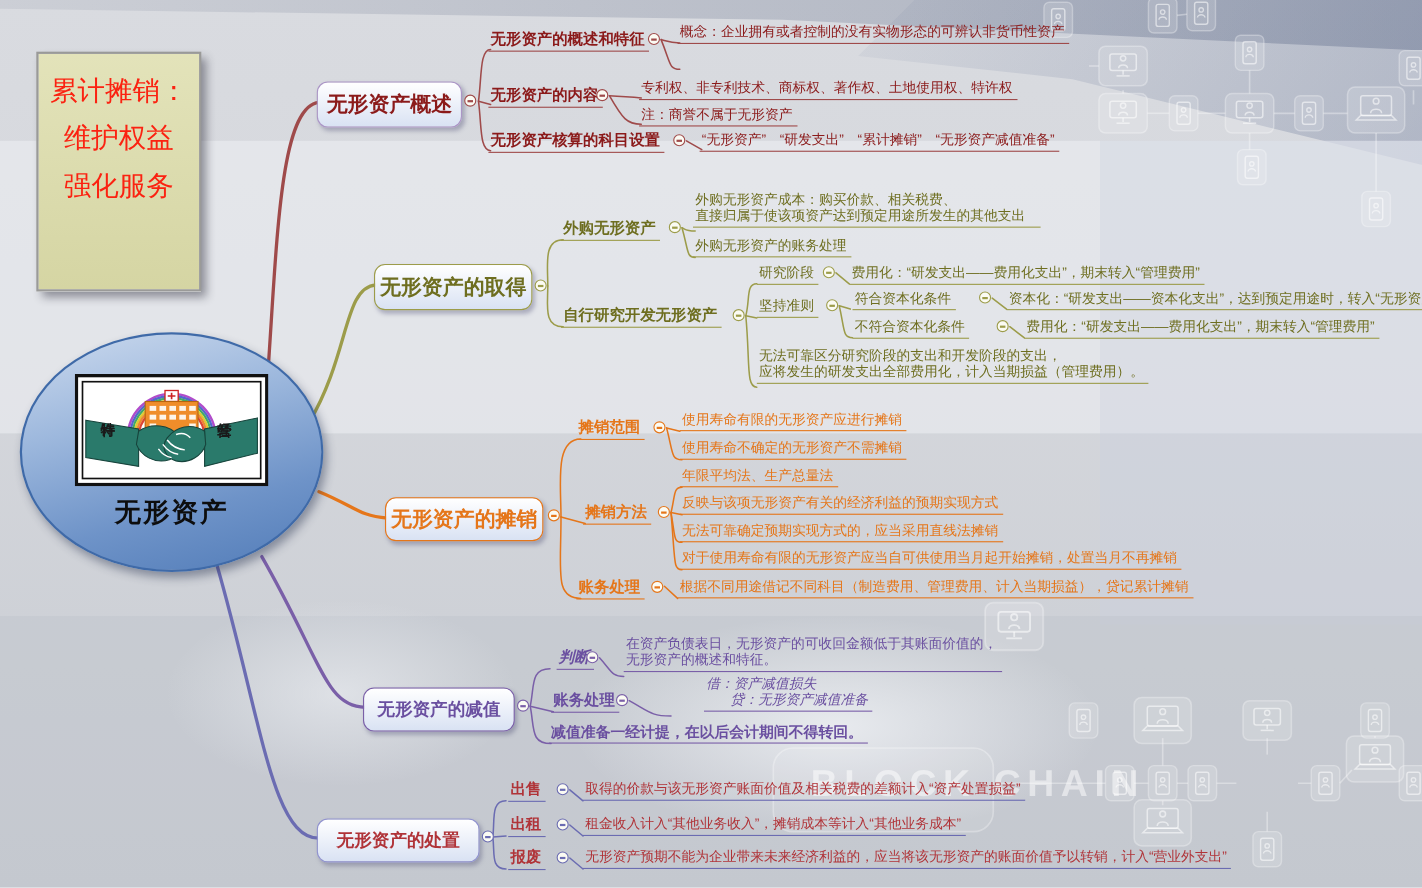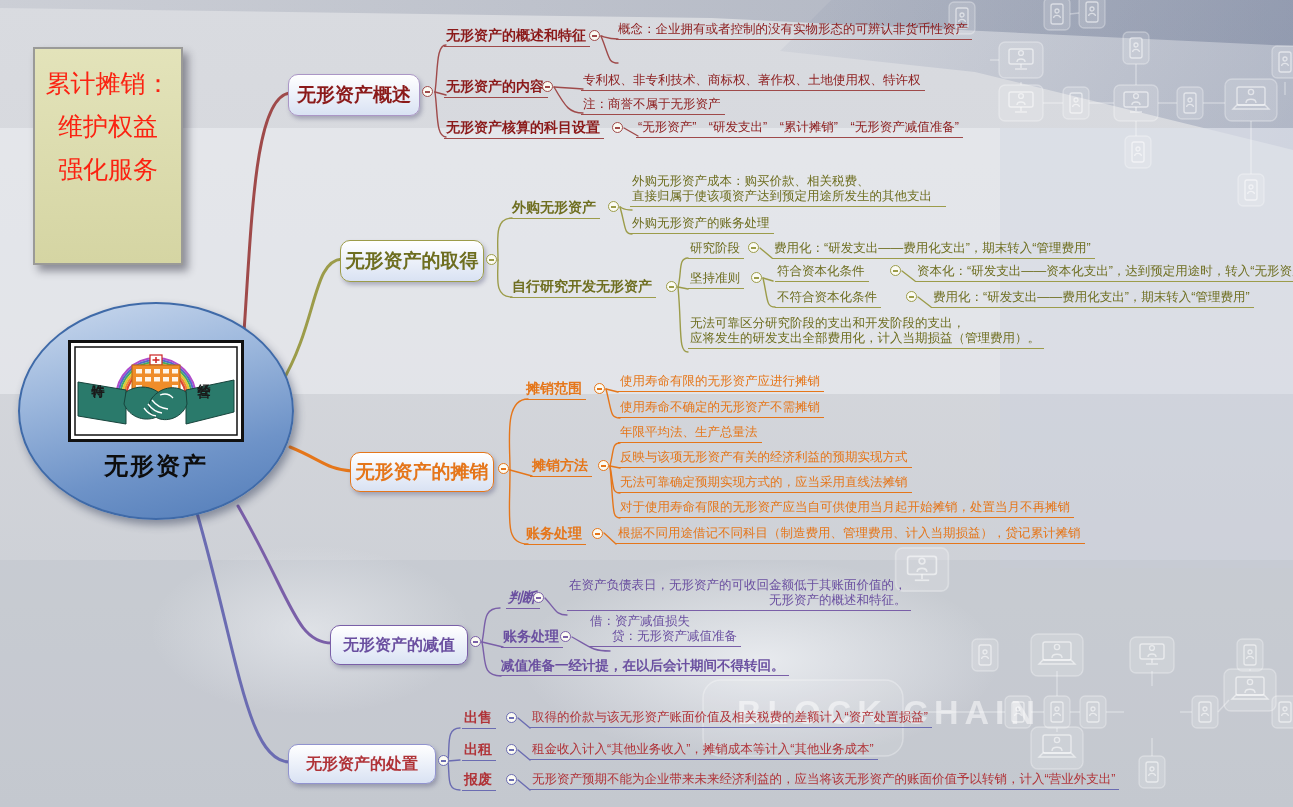--- a/index.html
+++ b/index.html
@@ -346,28 +346,28 @@
 
   <div class="t sub b3" style="left:524px;top:526px;">账务处理</div>
   <span class="ci b3" style="left:592px;top:528px;"></span>
   <div class="t lf b3" style="left:616px;top:526px;">根据不同用途借记不同科目（制造费用、管理费用、计入当期损益），贷记累计摊销</div>
 
   <div class="node b4" style="left:330px;top:625px;width:136px;height:38px;font-size:16px;">无形资产的减值</div>
   <span class="ci b4" style="left:470px;top:636px;"></span>
 
   <div class="t sub b4" style="left:506px;top:590px;font-style:italic;">判断</div>
   <span class="ci b4" style="left:533px;top:592px;"></span>
-  <div class="t lf2 b4" style="left:567px;top:578px;min-width:335px;text-align:right;">
+  <div class="t lf2 b4" style="left:567px;top:578px;min-width:335px;">
     <div>在资产负债表日，无形资产的可收回金额低于其账面价值的，</div>
     <div>无形资产的概述和特征。</div>
   </div>
 
   <div class="t sub b4" style="left:501px;top:629px;">账务处理</div>
   <span class="ci b4" style="left:560px;top:631px;"></span>
-  <div class="t lf2 b4" style="left:588px;top:614px;min-width:146px;">
+  <div class="t lf2 b4" style="left:640px;top:614px;min-width:146px;font-style:italic;">
     <div>借：资产减值损失</div>
     <div style="padding-left:22px;">贷：无形资产减值准备</div>
   </div>
 
   <div class="t lf boldnote b4" style="left:499px;top:658px;">减值准备一经计提，在以后会计期间不得转回。</div>
 
   <div class="node b5" style="left:288px;top:744px;width:146px;height:38px;font-size:16px;">无形资产的处置</div>
   <span class="ci b5" style="left:438px;top:755px;"></span>
 
   <div class="t sub b5" style="left:462px;top:710px;">出售</div>

